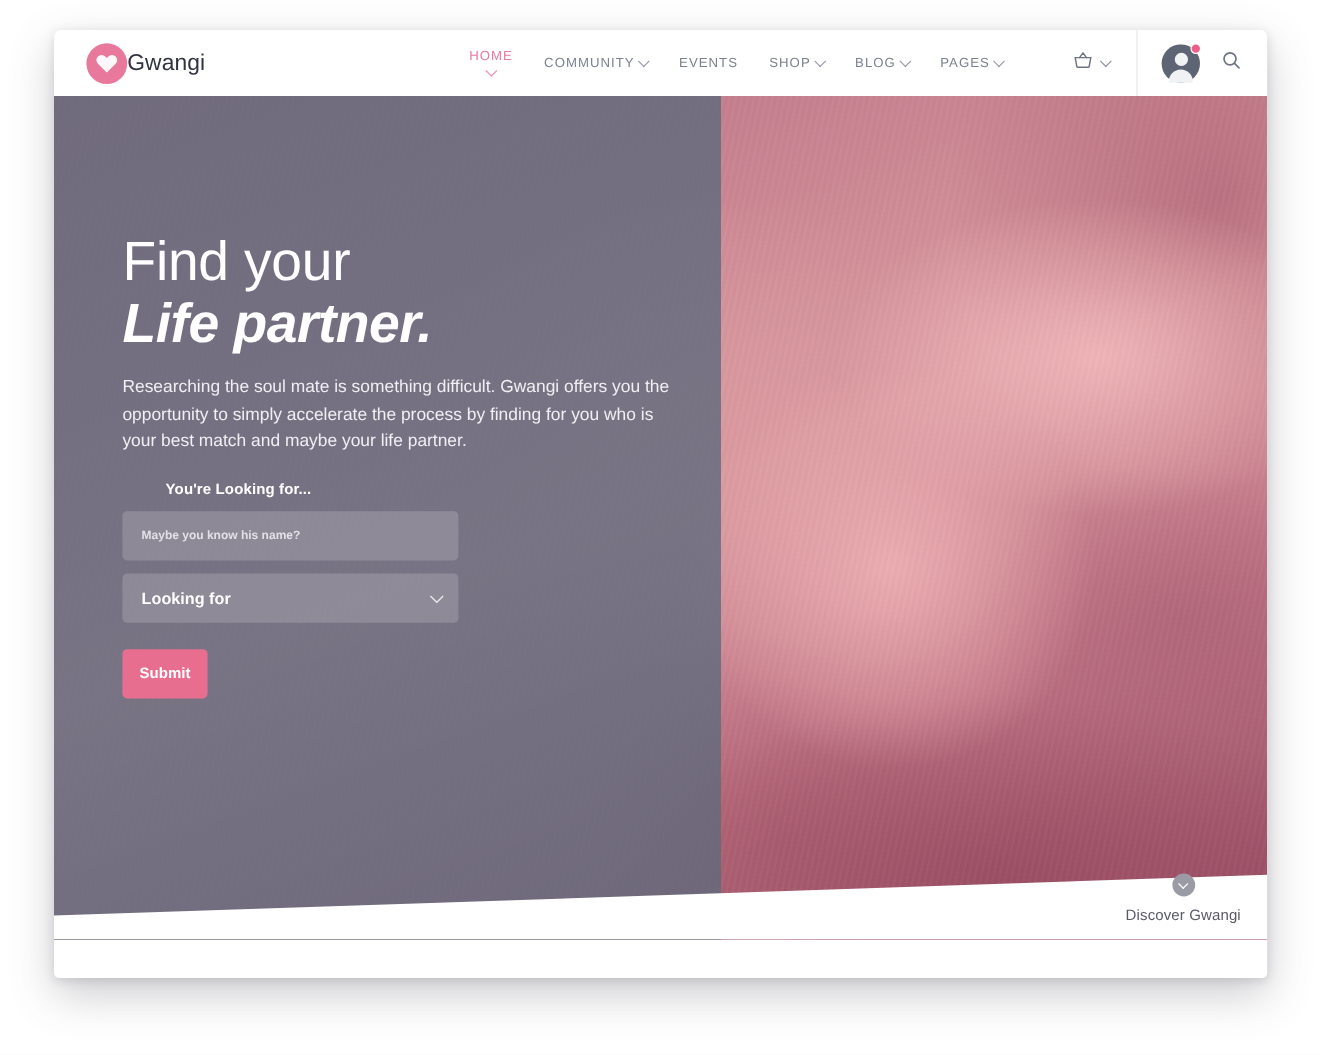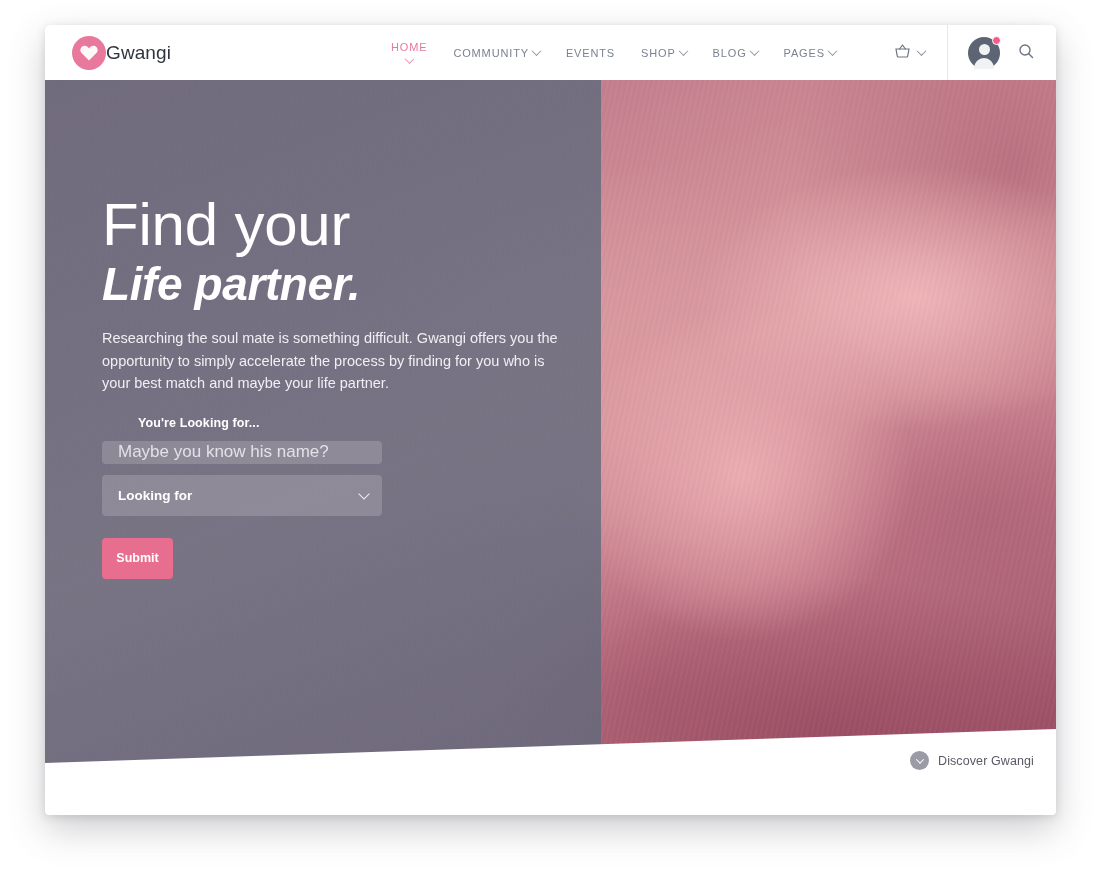--- a/index.html
+++ b/index.html
@@ -282,21 +282,21 @@
   }
 
   .hero-content {
     position: absolute;
     left: 57px;
     top: 113px;
     width: 480px;
     z-index: 8;
   }
   .hero-title-1 {
-    font-size: 60px;
+    font-size: 46px;
     font-weight: 400;
     color: #ffffff;
     line-height: 1.08;
     letter-spacing: -0.2px;
   }
   .hero-title-2 {
     font-size: 46px;
     font-weight: 700;
     font-style: italic;
     color: #ffffff;
@@ -316,29 +316,30 @@
     font-size: 12.5px;
     font-weight: 700;
     color: #ffffff;
     letter-spacing: .1px;
     margin-left: 36px;
   }
 
   .field {
     margin-top: 11px;
     width: 280px;
-    height: 23px;
+    height: 41px;
     background: rgba(255,255,255,.17);
     border-radius: 4px;
     display: flex;
     align-items: center;
     padding: 0 16px;
-    font-size: 17px;
+    font-size: 10px;
     color: #e2e1e8;
     cursor: text;
+    font-weight: bold;
   }
   .select {
     position: relative;
     margin-top: 11px;
     width: 280px;
     height: 41px;
     background: rgba(255,255,255,.17);
     border-radius: 4px;
     display: flex;
     align-items: center;
@@ -386,20 +387,21 @@
 
   .discover {
     position: absolute;
     right: 22px;
     bottom: 13px;
     display: flex;
     align-items: center;
     gap: 9px;
     z-index: 10;
     cursor: pointer;
+    flex-direction: column;
   }
   .discover-circle {
     width: 19px; height: 19px;
     border-radius: 50%;
     background: #9b9ba5;
     display: flex;
     align-items: center;
     justify-content: center;
   }
   .discover-circle i {

